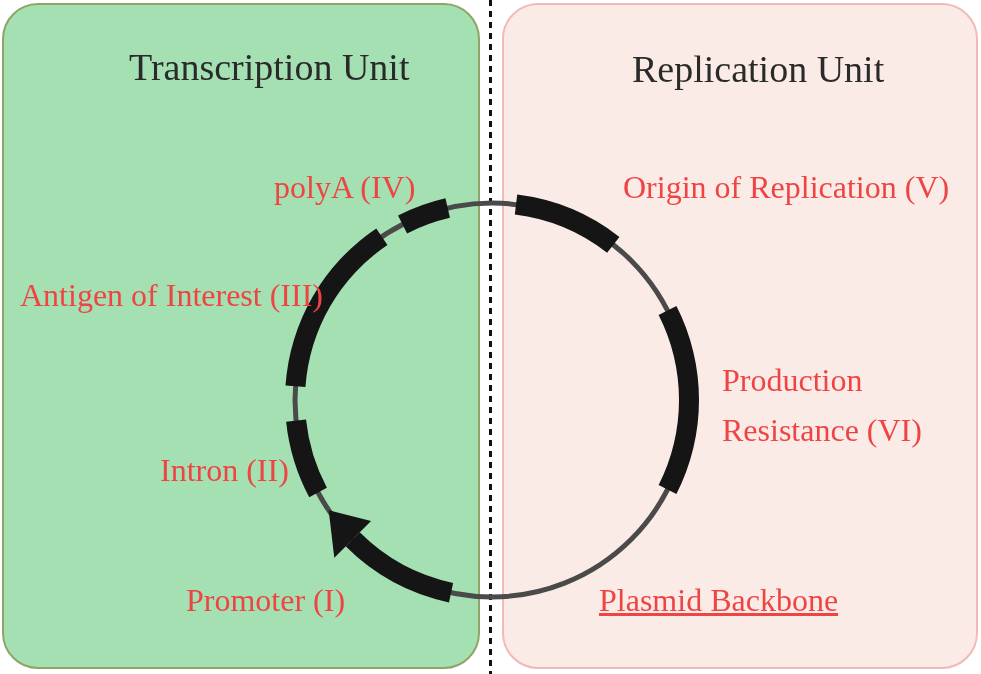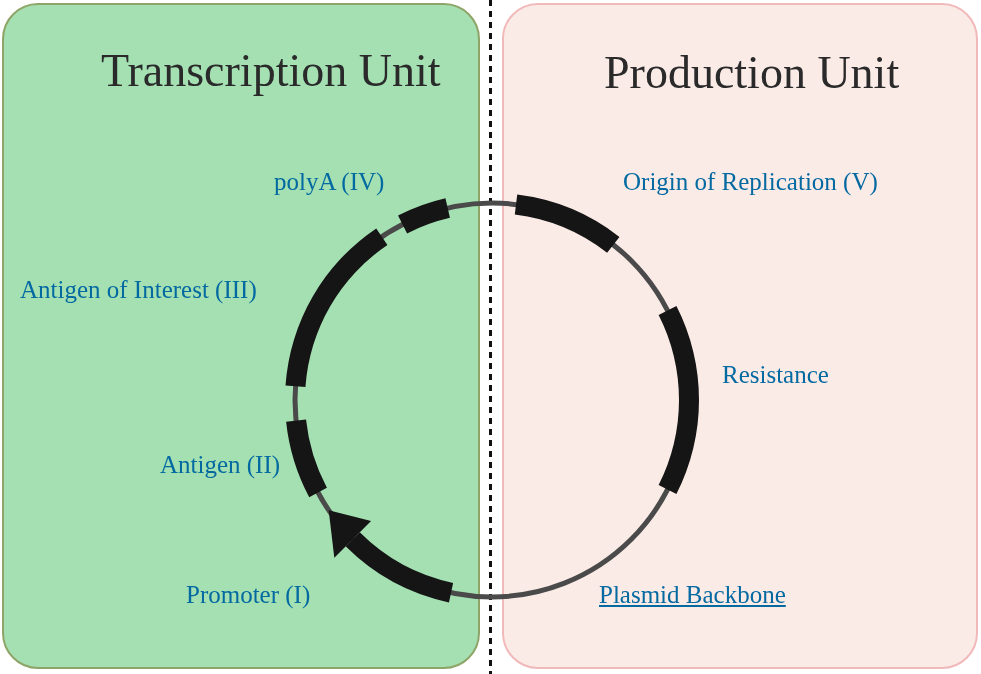--- a/index.html
+++ b/index.html
@@ -31,31 +31,32 @@
     }
     .divider {
       position: absolute;
       left: 489px; top: 0; width: 4px; height: 674px;
       background-image: linear-gradient(to bottom, #111 0px, #111 6px, transparent 6px, transparent 11px);
       background-size: 3px 11px;
       background-repeat: repeat-y;
     }
     .unit-title {
       position: absolute;
-      font-size: 46px;
+      font-size: 38px;
       color: #2a2a2a;
       white-space: nowrap;
       line-height: 1;
+      margin-left: 28px;
     }
     .title-left { left: 101px; top: 48px; }
     .title-right { left: 604px; top: 50px; }
     .label {
       position: absolute;
-      font-size: 25px;
-      color: #0369a1;
+      font-size: 32px;
+      color: #ef4444;
       white-space: nowrap;
       line-height: 1.55;
     }
     .lbl-polya { left: 274px; top: 163px; }
     .lbl-antigen { left: 20px; top: 271px; }
     .lbl-intron { left: 160px; top: 446px; }
     .lbl-promoter { left: 186px; top: 576px; }
     .lbl-origin { left: 603px; top: 163px; margin-left: 20px; }
     .lbl-antibiotic { left: 722px; top: 356px; }
     .lbl-backbone { left: 599px; top: 576px; text-decoration: underline; }
@@ -67,36 +68,37 @@
     }
   </style>
 </head>
 <body>
 
 <div class="panel panel-left"></div>
 <div class="panel panel-right"></div>
 <div class="divider"></div>
 
 <div class="unit-title title-left">Transcription Unit</div>
-<div class="unit-title title-right">Production Unit</div>
+<div class="unit-title title-right">Replication Unit</div>
 
 <svg class="map" viewBox="0 0 981 674" xmlns="http://www.w3.org/2000/svg">
   <circle id="backbone" cx="492" cy="400" r="197" fill="none" stroke="#4a4a4a" stroke-width="5"></circle>
   <g id="features">
       <path d="M334.3151877953999,557.6848122046001 L328.6795982066568,510.16100198373715 L371.08474041710036,520.9152595828996 Z" fill="#151515"></path>
       <path d="M448.96228000072387,602.4765533518978 A207,207 0 0 1 345.6288962943847,546.3711037056154 L359.7710319181156,532.2289680818844 A187,187 0 0 0 453.12051381707903,582.9136013372217 Z" fill="#151515"></path>
       <path d="M309.22984827820216,497.1806134966795 A207,207 0 0 1 286.13396765876746,421.6373918964043 L306.0244055661329,419.54682263105127 A187,187 0 0 0 326.88880013538073,487.79118224096163 Z" fill="#151515"></path>
       <path d="M285.5042415962164,385.5604099349662 A207,207 0 0 1 376.24706898155534,228.38922248110643 L387.43092705097024,244.96997393220727 A187,187 0 0 0 305.4555226014129,386.95553940984865 Z" fill="#151515"></path>
       <path d="M398.0239665539138,215.56164949300788 A207,207 0 0 1 445.4351317508199,198.30539658945634 L449.9341528376972,217.79279788516104 A187,187 0 0 0 407.10377654870473,233.38177997677522 Z" fill="#151515"></path>
       <path d="M517.2269540848656,194.54294661024636 A207,207 0 0 1 619.4419253924113,236.8817740034086 L607.1286958858982,252.64198907554302 A187,187 0 0 0 514.7895672167626,214.39386964307278 Z" fill="#151515"></path>
       <path d="M676.4383505069922,306.0239665539138 A207,207 0 0 1 676.438350506992,493.9760334460863 L658.6182200232247,484.8962234512953 A187,187 0 0 0 658.6182200232248,315.10377654870473 Z" fill="#151515"></path>
     </g>
 </svg>
 
 <div class="label lbl-polya">polyA (IV)</div>
 <div class="label lbl-antigen">Antigen of Interest (III)</div>
-<div class="label lbl-intron">Antigen (II)</div>
+<div class="label lbl-intron">Intron (II)</div>
 <div class="label lbl-promoter">Promoter (I)</div>
 <div class="label lbl-origin">Origin of Replication (V)</div>
 <div class="label lbl-antibiotic">
-  <div>Resistance</div>
+  <div>Production</div>
+  <div>Resistance (VI)</div>
 </div>
 <div class="label lbl-backbone">Plasmid Backbone</div>
 
 </body></html>

